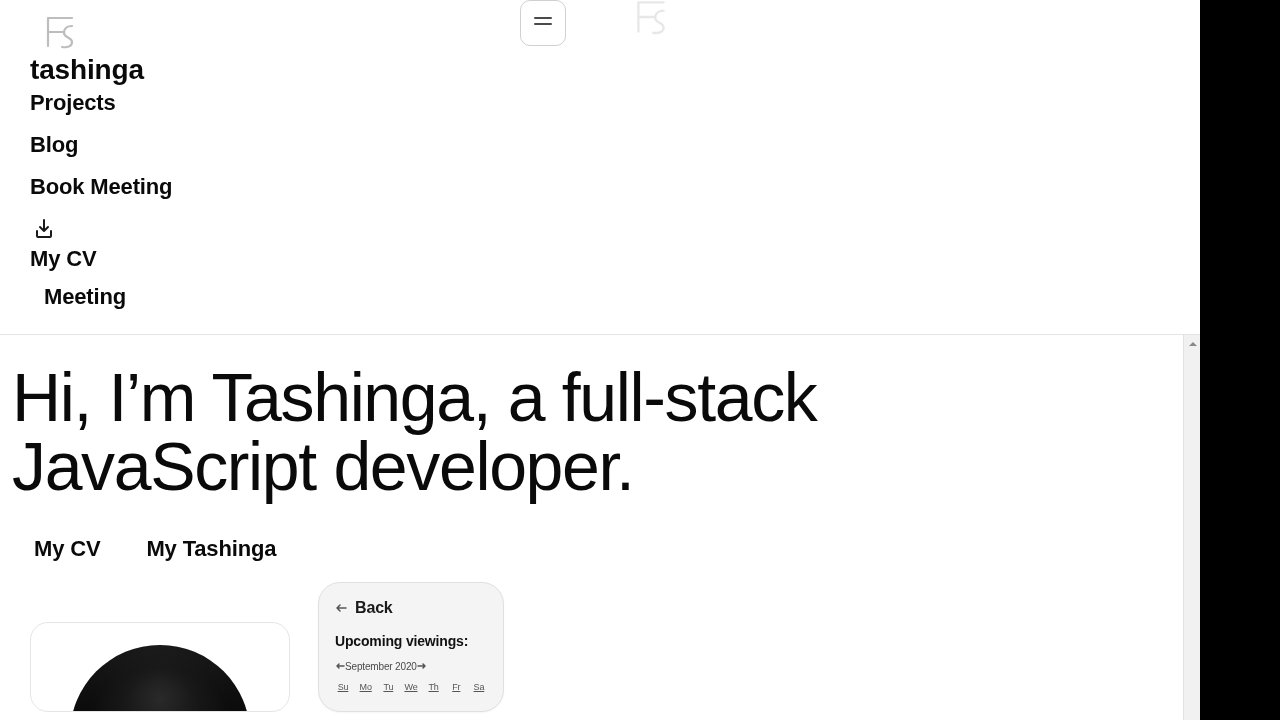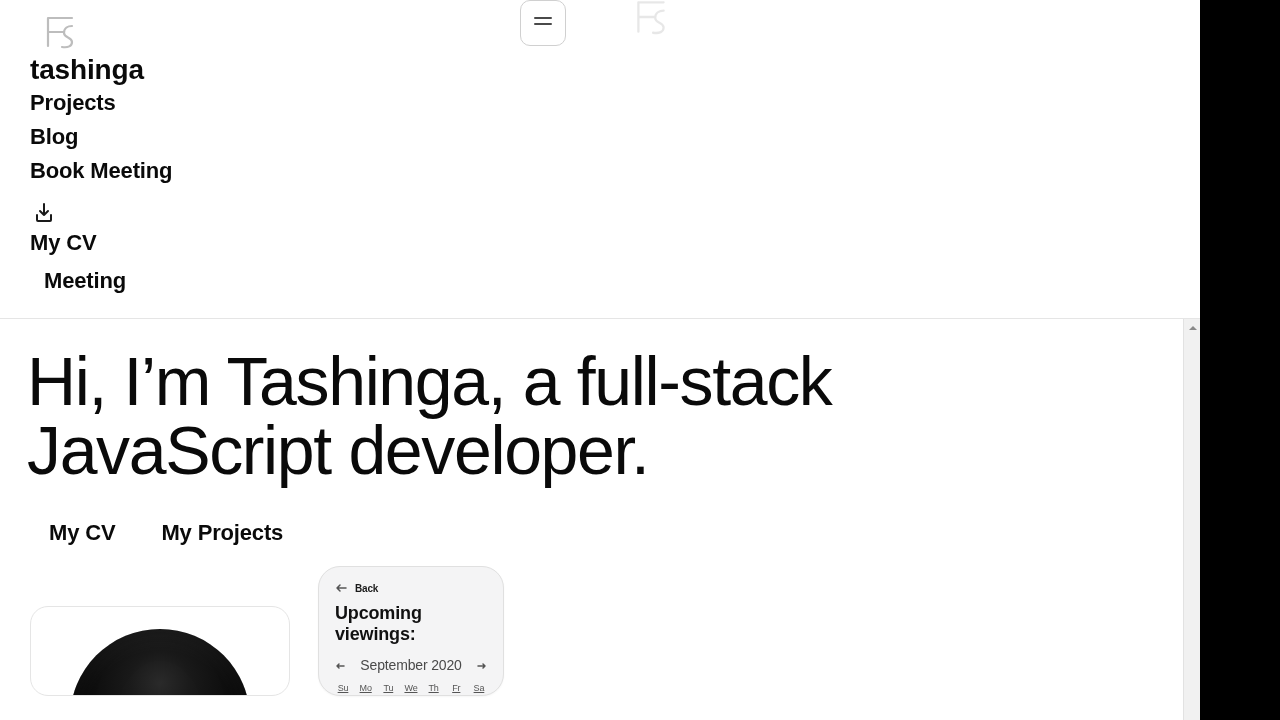--- a/index.html
+++ b/index.html
@@ -7,21 +7,21 @@
     body { display: flex; flex-direction: row; }
 
     .page { width: 1200px; height: 720px; display: flex; flex-direction: column; background:#fff; }
     .blackbar { width: 80px; height: 720px; background:#000; }
 
     
     .header { position: relative; padding: 10px 30px 20px 30px; border-bottom: 1px solid #e5e5e5; }
     .logo-small svg, .logo-ghost svg { display:block; }
     .logo-small { margin-left: 12px; margin-top: 2px; }
     .brand { font-size: 28px; font-weight: 700; margin-top: 2px; margin-left: 0; }
-    .navlist { display: flex; flex-direction: column; gap: 8px; margin-top: 4px; }
+    .navlist { display: flex; flex-direction: column; gap: 16px; margin-top: 4px; }
     .navlink { font-size: 22px; font-weight: 600; cursor: pointer; }
     .cv-block { margin-top: 18px; }
     .dl-icon-wrap { margin-left: 4px; }
     .cv-text { font-size: 22px; font-weight: 600; margin-top: 2px; }
     .contact-btn { display: inline-block; margin-top: 8px; margin-left: 12px; font-size: 22px; font-weight: 600; padding: 4px 2px; cursor:pointer; }
 
     .hamburger {
       position: absolute;
       top: 0px; left: 520px;
       width: 46px; height: 46px;
@@ -32,21 +32,21 @@
       background:#fff;
     }
     .logo-ghost { position:absolute; top: -4px; left: 632px; opacity: 0.35; }
 
     
     .main-wrap { flex:1; position:relative; overflow:hidden; }
     .scroll-gutter { position:absolute; top:0; right:0; width:17px; height:100%; background:#f1f1f1; border-left:1px solid #e2e2e2; }
     .scroll-arrow-up { position:absolute; top:0; left:0; width:17px; height:17px; display:flex; align-items:center; justify-content:center; }
     .scroll-arrow-up svg { display:block; }
 
-    .hero { padding: 28px 30px 0 27px; max-width: 1100px; }
+    .hero { padding: 28px 30px 0 12px; max-width: 1100px; }
     .hero-title { font-size: 68px; font-weight: 500; line-height: 1.02; letter-spacing: -0.02em; }
     .hero-sub { font-size: 24px; font-weight: 500; line-height: 1.25; max-width: 480px; margin-top: 0px; }
     .hero-actions { display:flex; flex-direction:row; gap: 46px; margin-top: 34px; margin-left: 22px; }
     .hero-action { font-size: 22px; font-weight:600; cursor:pointer; }
 
     .cards { display:flex; flex-direction:row; gap: 28px; margin-top: 20px; padding-left: 30px; align-items:flex-end; }
 
     .portrait-card {
       width: 260px; height: 90px;
       border-radius: 18px;
@@ -67,23 +67,23 @@
 
     .phone-card {
       width: 186px; height: 130px;
       border-radius: 22px;
       border: 1px solid #e0e0e0;
       background:#f4f4f5;
       padding: 16px 16px 0 16px;
       overflow:hidden;
       box-shadow: 0 1px 2px rgba(0,0,0,0.04);
     }
-    .phone-back-row { display:flex; align-items:center; gap:8px; font-size:10px; font-weight:600; color:#1a1a1a; }
-    .phone-title { font-size:18px; font-weight:700; margin-top: 8px; color:#111; }
-    .phone-cal-head { display:flex; align-items:center; justify-content:space-between; margin-top: 12px; font-size:14px; color:#4a4a4a; }
+    .phone-back-row { display:flex; align-items:center; gap:8px; font-size:16px; font-weight:600; color:#1a1a1a; }
+    .phone-title { font-size:14px; font-weight:700; margin-top: 16px; color:#111; }
+    .phone-cal-head { display:flex; align-items:center; margin-top: 12px; font-size:10px; color:#4a4a4a; }
     .phone-days { display:flex; justify-content:space-between; margin-top: 10px; font-size:9px; color:#555;text-decoration:underline;}
     .phone-days span { width: 16px; text-align:center; }
 
     
     .stroke { stroke:#1a1a1a; stroke-width:2; fill:none; stroke-linecap:round; stroke-linejoin:round; }
     .stroke-light { stroke:#bdbdbd; stroke-width:2.2; fill:none; stroke-linecap:round; stroke-linejoin:round; }
     .stroke-thin { stroke:#555; stroke-width:1.5; fill:none; stroke-linecap:round; stroke-linejoin:round; }
   </style>
 </head>
 <body>
@@ -131,21 +131,21 @@
       </svg>
     </div>
   </div>
 
   <div class="main-wrap">
 
     <div class="hero">
       <h1 class="hero-title">Hi, I’m Tashinga, a full-stack JavaScript developer.</h1>
       <div class="hero-actions">
         <div class="hero-action">My CV</div>
-        <div class="hero-action">My Projects</div>
+        <div class="hero-action">My Tashinga</div>
       </div>
     </div>
 
     <div class="cards">
 
       <div class="portrait-card">
         <div class="portrait-head"></div>
       </div>
 
       <div class="phone-card">

